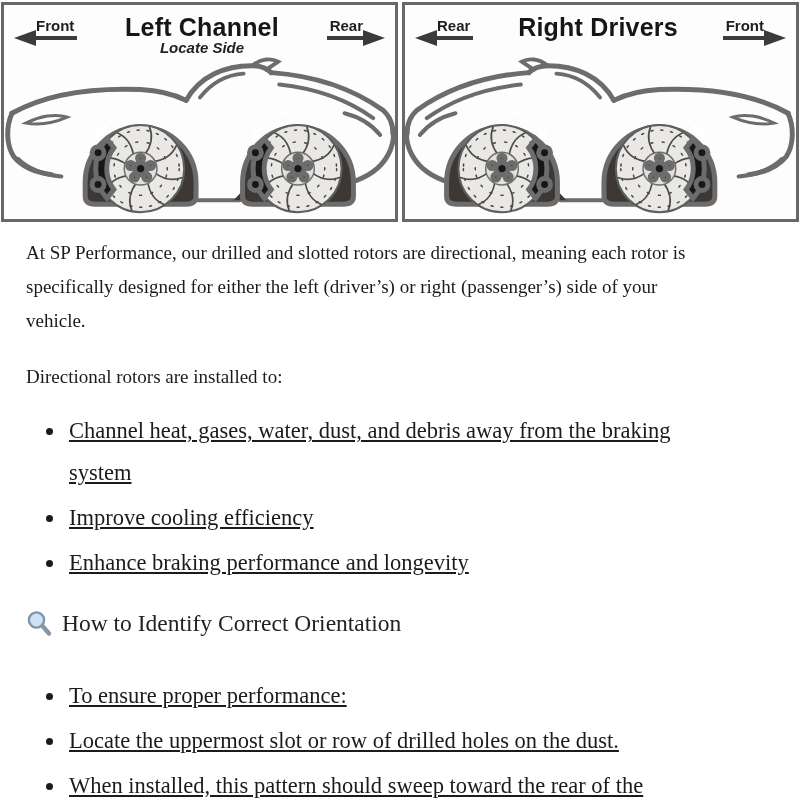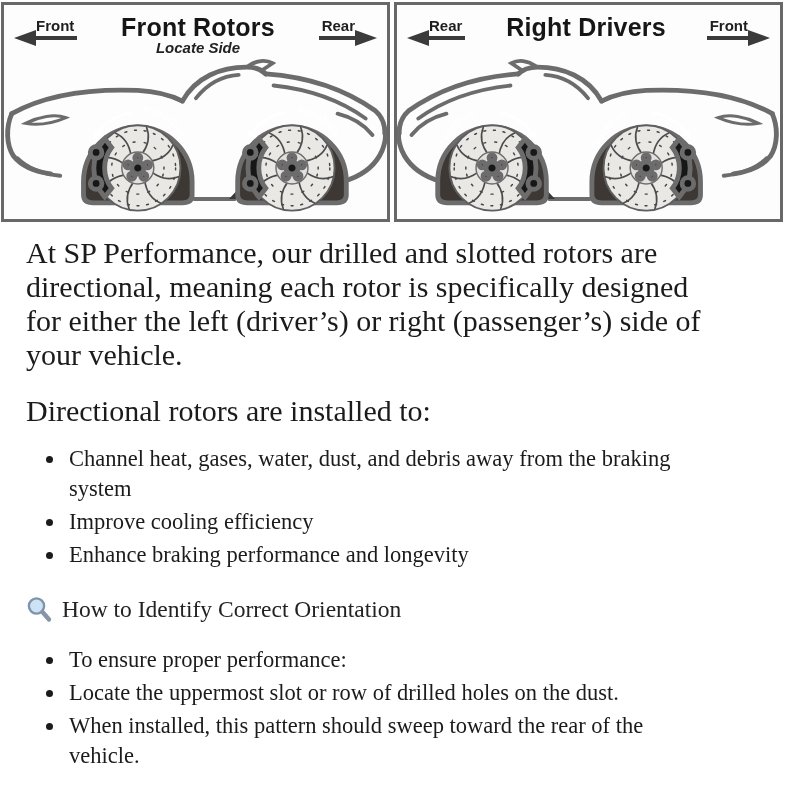--- a/index.html
+++ b/index.html
@@ -2,21 +2,21 @@
 <html><head>
 <meta charset="utf-8">
 <style>
   html,body { margin:0; padding:0; background:#ffffff; }
   .page {
     width:800px; height:800px; overflow:hidden; background:#fff;
     font-family:"Liberation Serif", serif; color:#1b1b1b;
   }
 
   
-  .diagram { display:flex; gap:4px; padding:2px 17px 0 1px; height:220px; }
+  .diagram { display:flex; gap:4px; padding:2px 1px 0 1px; height:220px; }
   .panel {
     flex:1; margin:0; border:3px solid #686868; background:#fdfdfd;
     display:flex; flex-direction:column; overflow:hidden;
   }
   .panel-header {
     display:flex; justify-content:space-between; align-items:flex-start;
     padding:9px 10px 0 10px; height:50px; box-sizing:border-box;
     font-family:"Liberation Sans", sans-serif;
   }
   .panel-titles { text-align:center; line-height:1.04; flex:1; }
@@ -27,32 +27,32 @@
     font-weight:700; font-size:15px; color:#1e1e1e;
     border-bottom:4px solid #3b3b3b; padding:0 3px 1px 3px; line-height:1.1;
   }
   .tri { width:0; height:0; border-top:8px solid transparent; border-bottom:8px solid transparent; }
   .tri-left  { border-right:22px solid #3b3b3b; margin-bottom:-6px; margin-right:-3px; }
   .tri-right { border-left:22px solid #3b3b3b; margin-bottom:-6px; margin-left:-3px; }
   .car-svg { width:100%; height:160px; display:block; }
 
   
   .content { padding:14px 0 0 26px; width:688px; }
-  .content p { margin:0 0 22px 0; font-size:30px; line-height:34px; }
+  .content p { margin:0 0 22px 0; font-size:19px; line-height:34px; }
   .content p.lead { margin:0 0 16px 0; }
   h2.section-title {
     display:flex; align-items:center; gap:11px;
     margin:28px 0 20px 0; font-size:24px; font-weight:700; color:#111;
   }
   h3.section-title {
     display:flex; align-items:center; gap:9px;
-    margin:26px 0 22px 0; font-size:23.5px; font-weight:400; color:#222;
+    margin:26px 0 38px 0; font-size:23.5px; font-weight:400; color:#222;
   }
   ul.bullets { margin:0 0 24px 0; padding-left:40px; }
-  ul.bullets li { font-size:22.5px; line-height:30px; margin:3px 0; padding-left:3px; }
+  ul.bullets li { font-size:22.5px; line-height:42px; margin:3px 0; padding-left:3px;text-decoration:underline; }
 
   .emoji-check {
     width:27px; height:27px; border-radius:6px; background:#67a561;
     display:inline-flex; align-items:center; justify-content:center; flex:0 0 auto;
   }
   .emoji-mag { width:27px; height:27px; display:inline-flex; flex:0 0 auto; }
 </style>
 </head>
 <body>
 
@@ -60,21 +60,21 @@
 
   <div class="diagram">
 
     <figure class="panel">
       <div class="panel-header">
         <span class="dir-arrow">
           <span class="tri tri-left"></span>
           <span class="dir-word">Front</span>
         </span>
         <span class="panel-titles">
-          <span class="panel-title">Front Rotors</span>
+          <span class="panel-title">Left Channel</span>
           <span class="panel-subtitle">Locate Side</span>
         </span>
         <span class="dir-arrow">
           <span class="dir-word">Rear</span>
           <span class="tri tri-right"></span>
         </span>
       </div>
 
       <svg class="car-svg" viewBox="0 0 395 160" preserveAspectRatio="xMidYMid meet">
         <defs>

